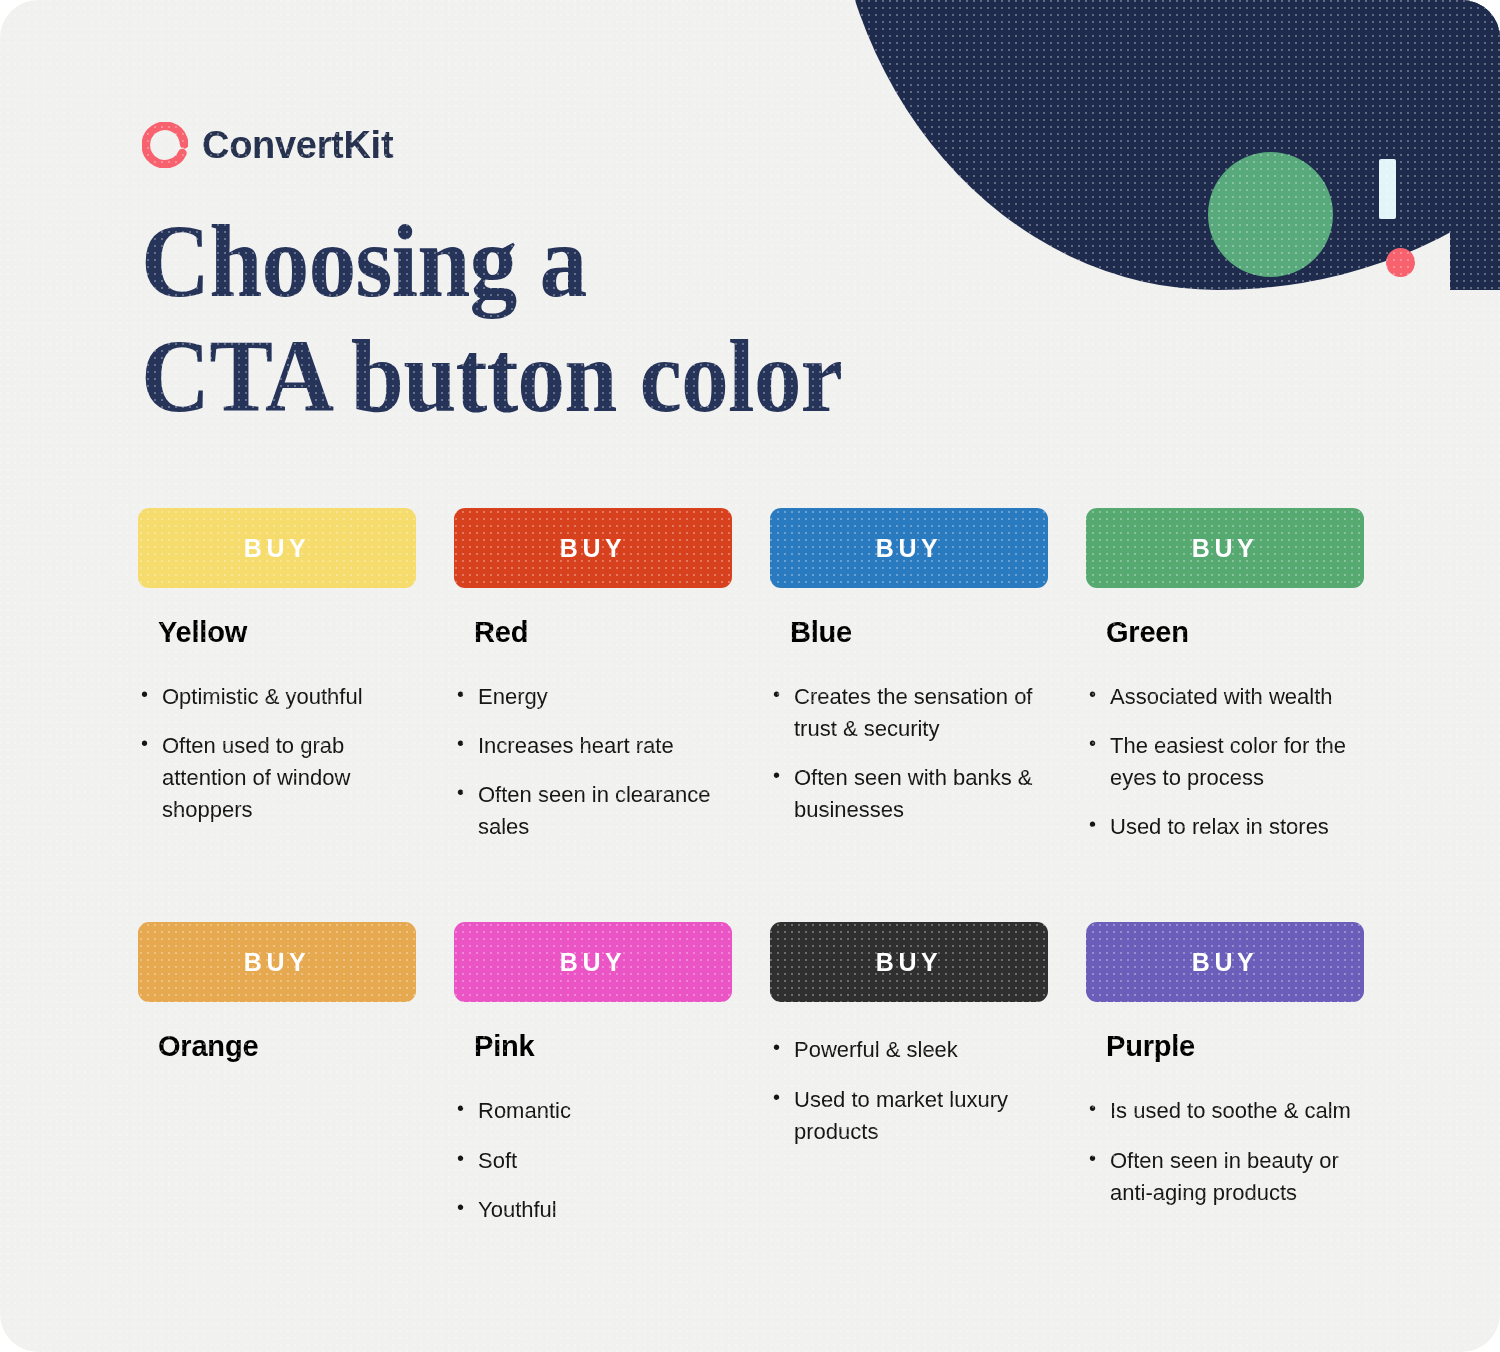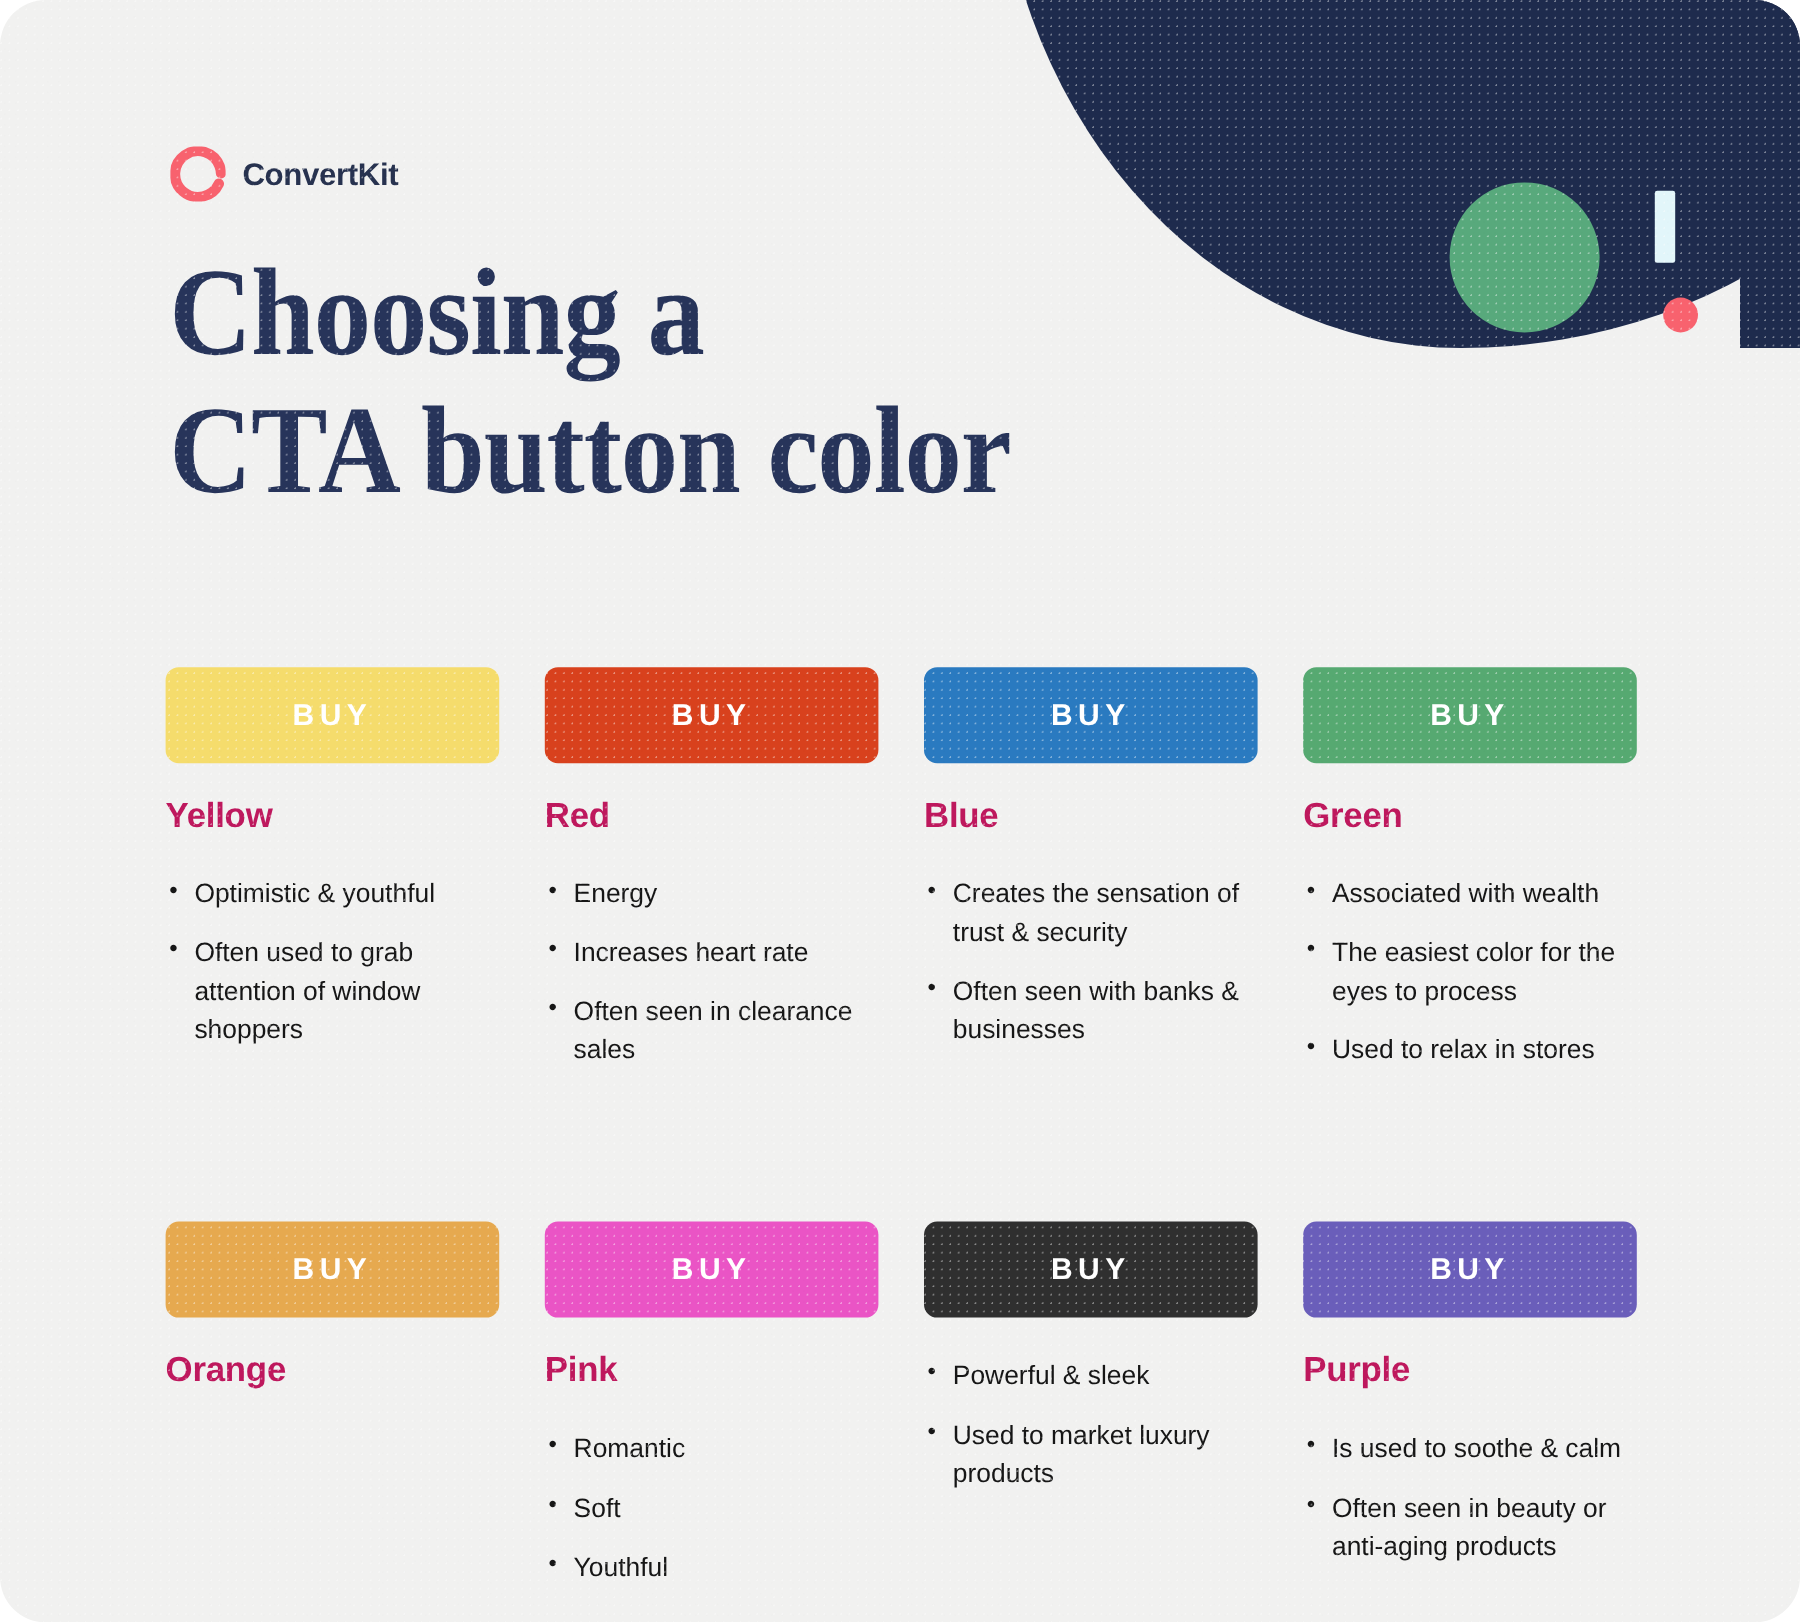--- a/index.html
+++ b/index.html
@@ -92,21 +92,21 @@
     position: absolute;
     left: 142px;
     top: 122px;
     display: flex;
     align-items: center;
     gap: 14px;
     z-index: 5;
   }
   .logo-mark { width: 46px; height: 46px; display: block; }
   .logo-text {
-    font-size: 26px;
+    font-size: 38px;
     font-weight: 700;
     letter-spacing: -.3px;
     color: #27324f;
   }
 
   
   .title {
     position: absolute;
     left: 141px;
     top: 203px;
@@ -146,29 +146,29 @@
     color: #ffffff;
     font-family: "Liberation Sans", sans-serif;
     font-size: 25px;
     font-weight: 700;
     letter-spacing: 4.5px;
     text-align: center;
     line-height: 80px;
     cursor: pointer;
     display: block;
     padding: 0;
-    margin-top: 48px;
   }
 
   .card-title {
     margin-top: 28px;
     font-size: 29px;
     font-weight: 700;
-    color: #be185d;
+    color: #000000;
     letter-spacing: -.2px;
+    margin-left: 20px;
   }
 
   .bullets { margin-top: 32px; list-style: none; }
 
   .bullets li {
     position: relative;
     padding-left: 24px;
     margin-bottom: 17px;
     font-size: 22px;
     line-height: 1.46;

